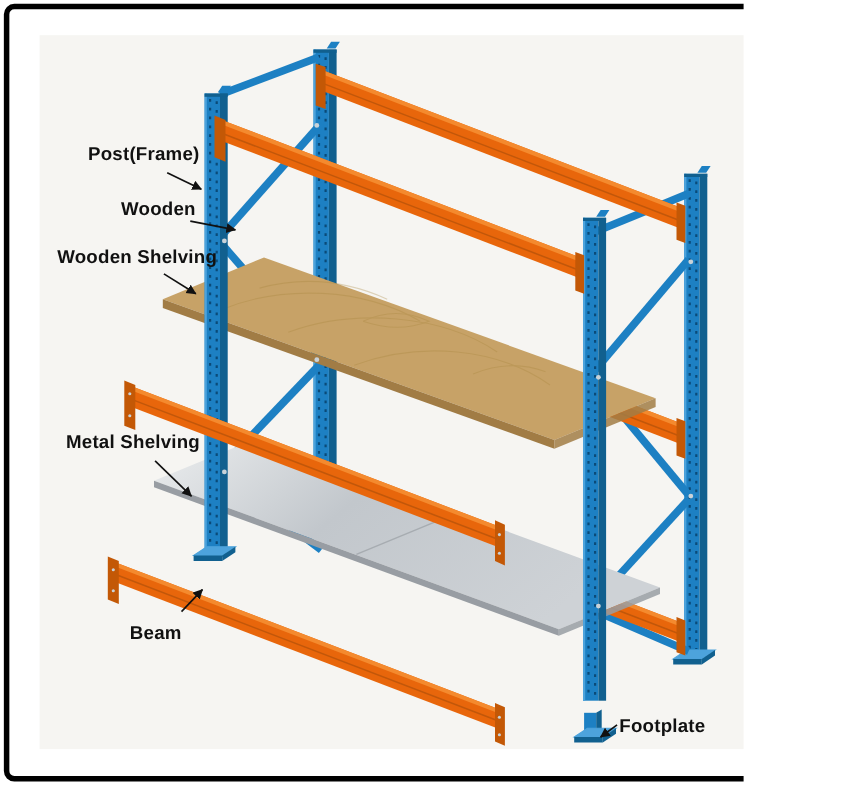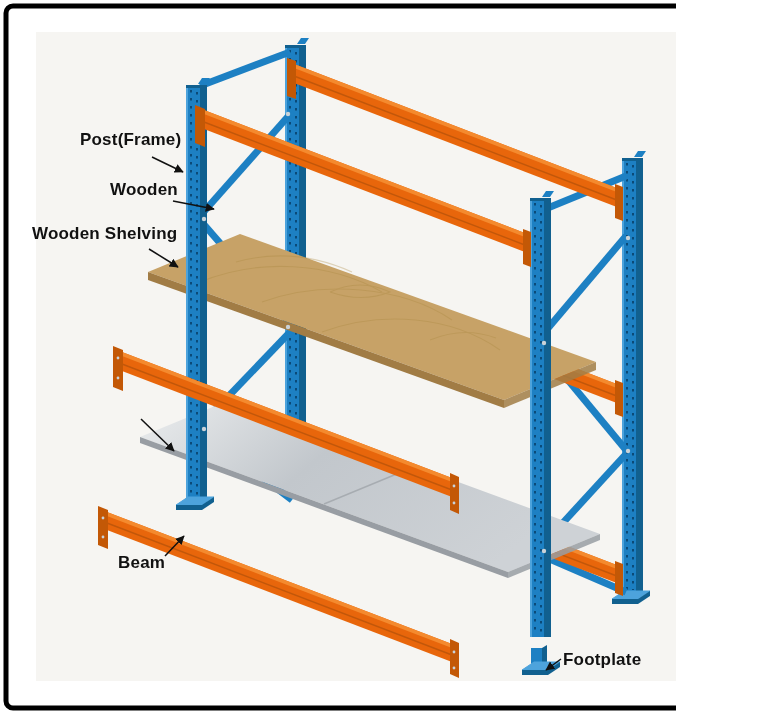--- a/index.html
+++ b/index.html
@@ -211,16 +211,17 @@
       <line class="arrow" x1="173" y1="201" x2="214" y2="209" marker-end="url(#ah)"></line>
       <line class="arrow" x1="149" y1="249" x2="178" y2="267" marker-end="url(#ah)"></line>
       <line class="arrow" x1="141" y1="419" x2="174" y2="451" marker-end="url(#ah)"></line>
       <line class="arrow" x1="165" y1="556" x2="184" y2="536" marker-end="url(#ah)"></line>
       <line class="arrow" x1="561" y1="659" x2="546" y2="670" marker-end="url(#ah)"></line>
     </g>
   </svg>
 
   <div class="lbl" style="left:80px;top:130px">Post(Frame)</div>
   <div class="lbl" style="left:110px;top:180px">Wooden</div>
-  <div class="lbl" style="left:32px;top:224px">Wooden Shelving</div>
-  <div class="lbl" style="left:118px;top:553px">Beam</div>
+  <div class="lbl" style="left:52px;top:224px">Wooden Shelving</div>
+  <div class="lbl" style="left:60px;top:392px">Metal Shelving</div>
+  <div class="lbl" style="left:118px;top:566px">Beam</div>
   <div class="lbl" style="left:563px;top:650px">Footplate</div>
 </div>
 
 </body></html>

